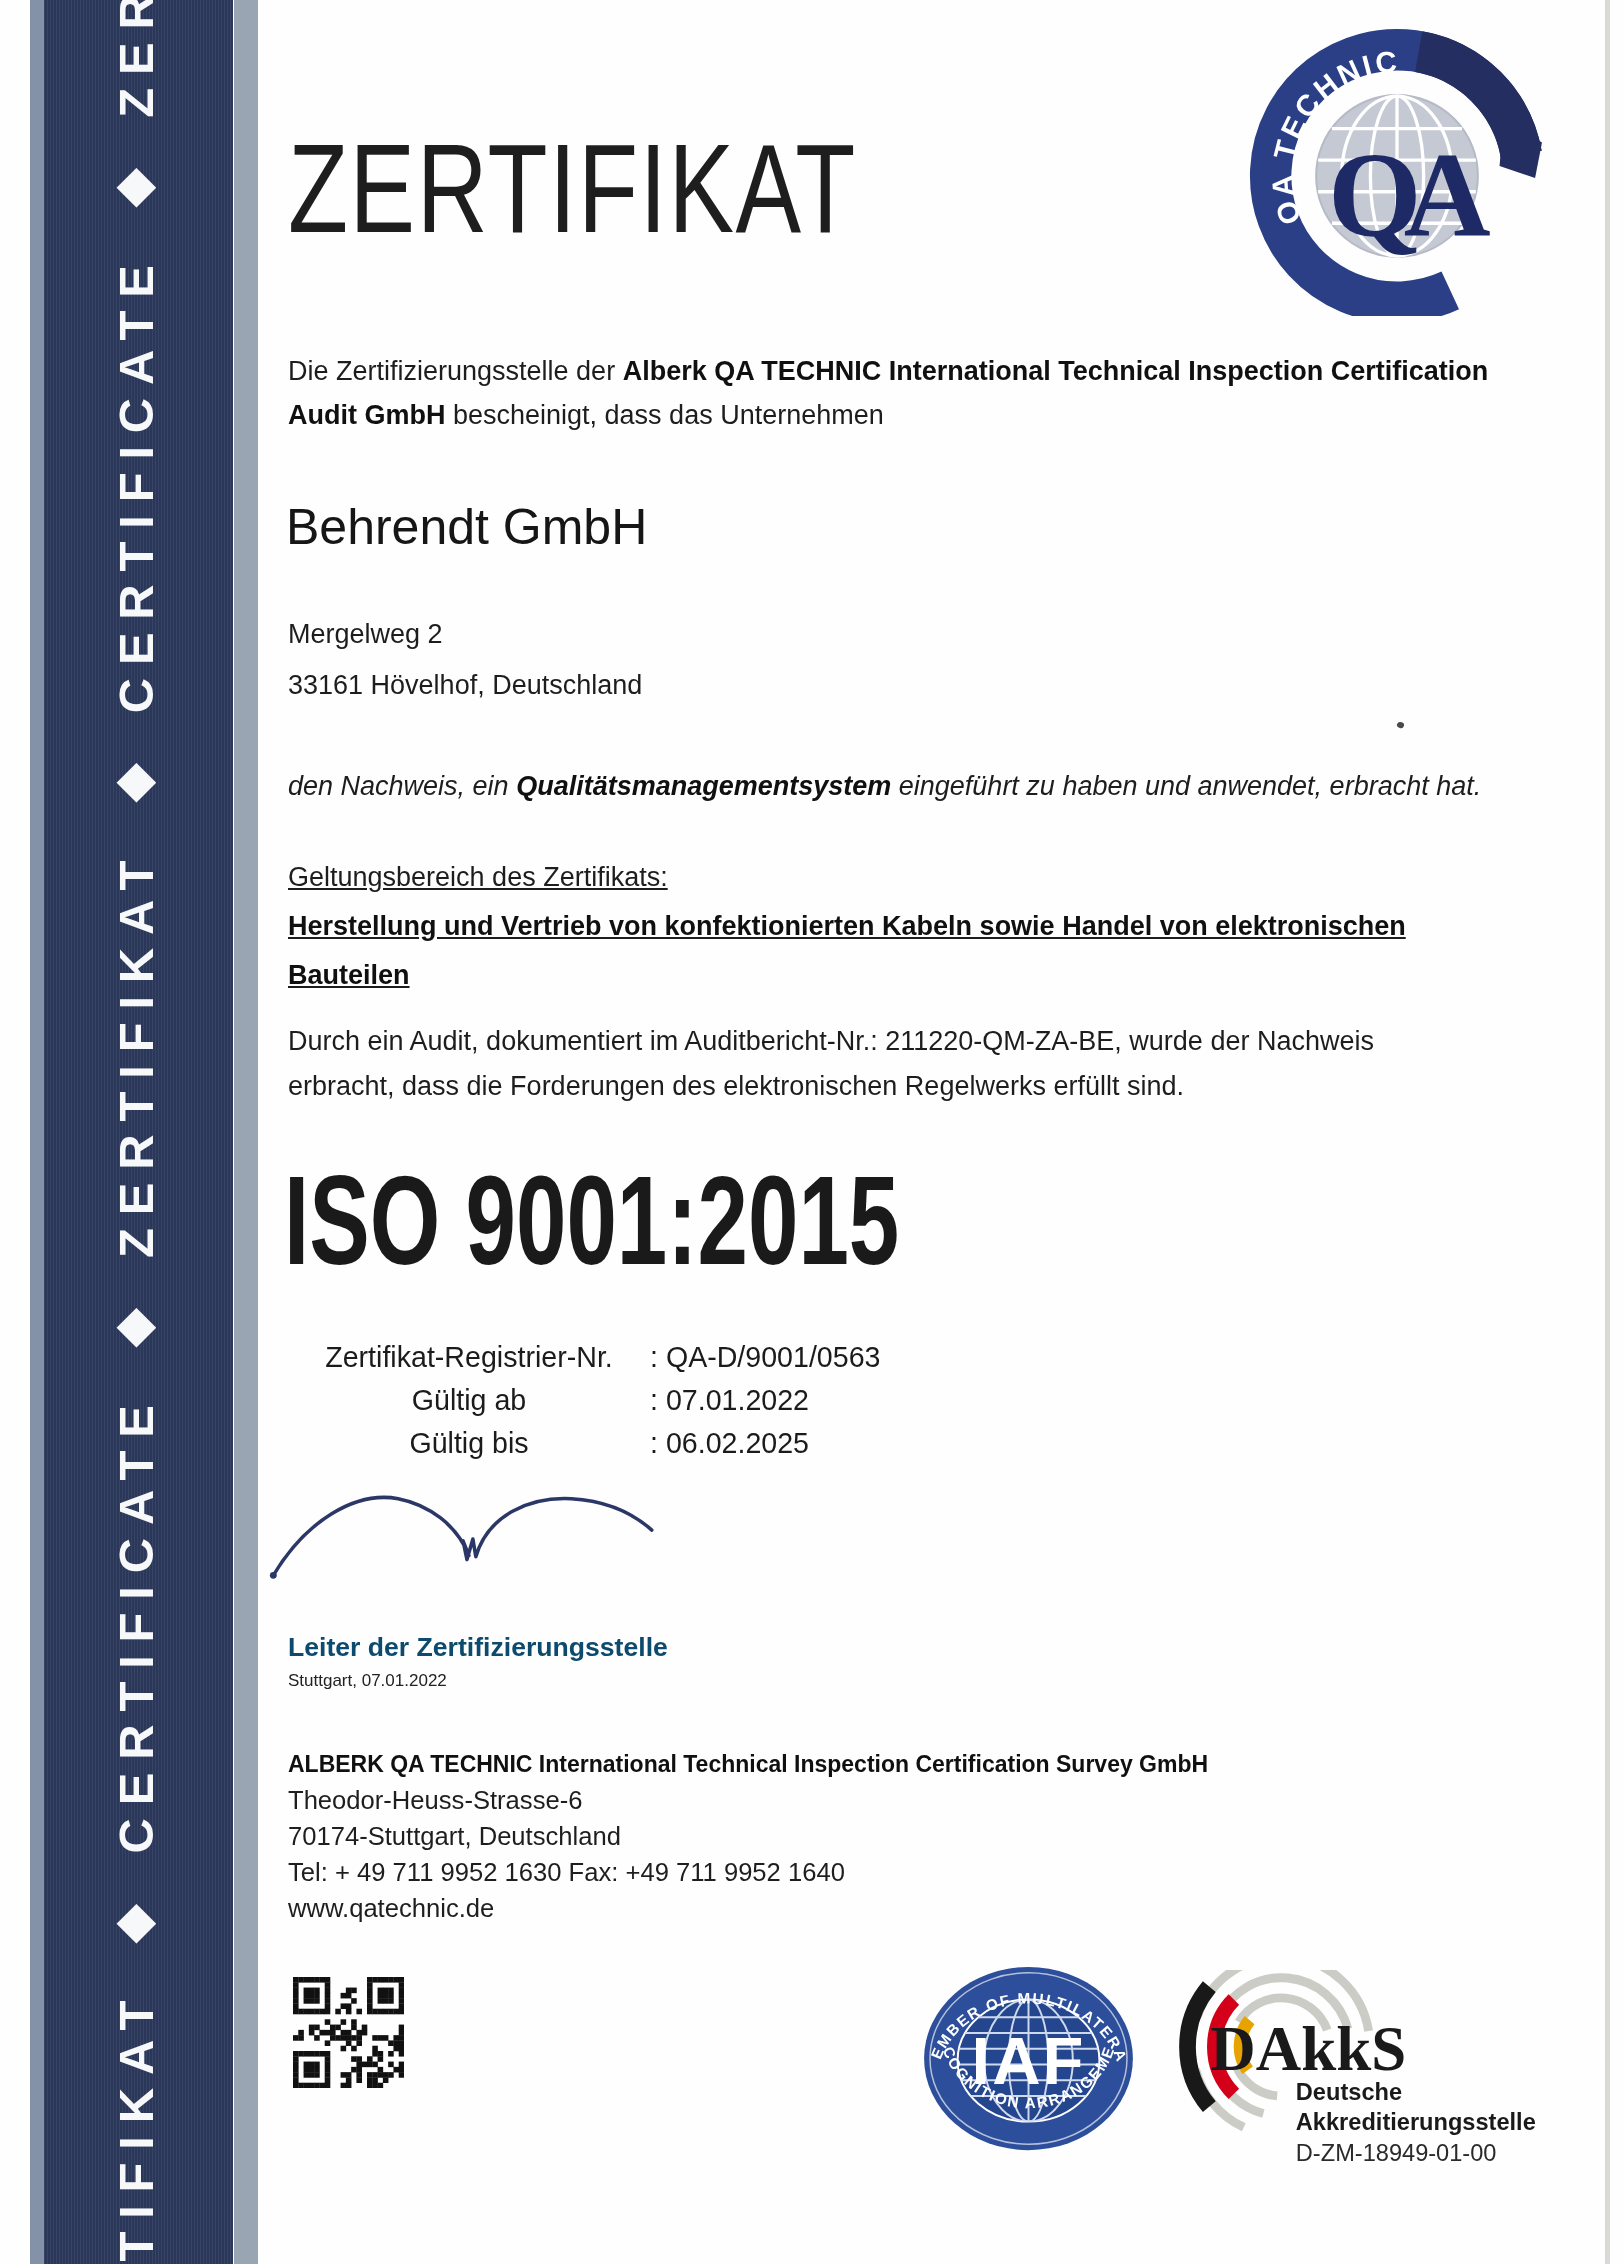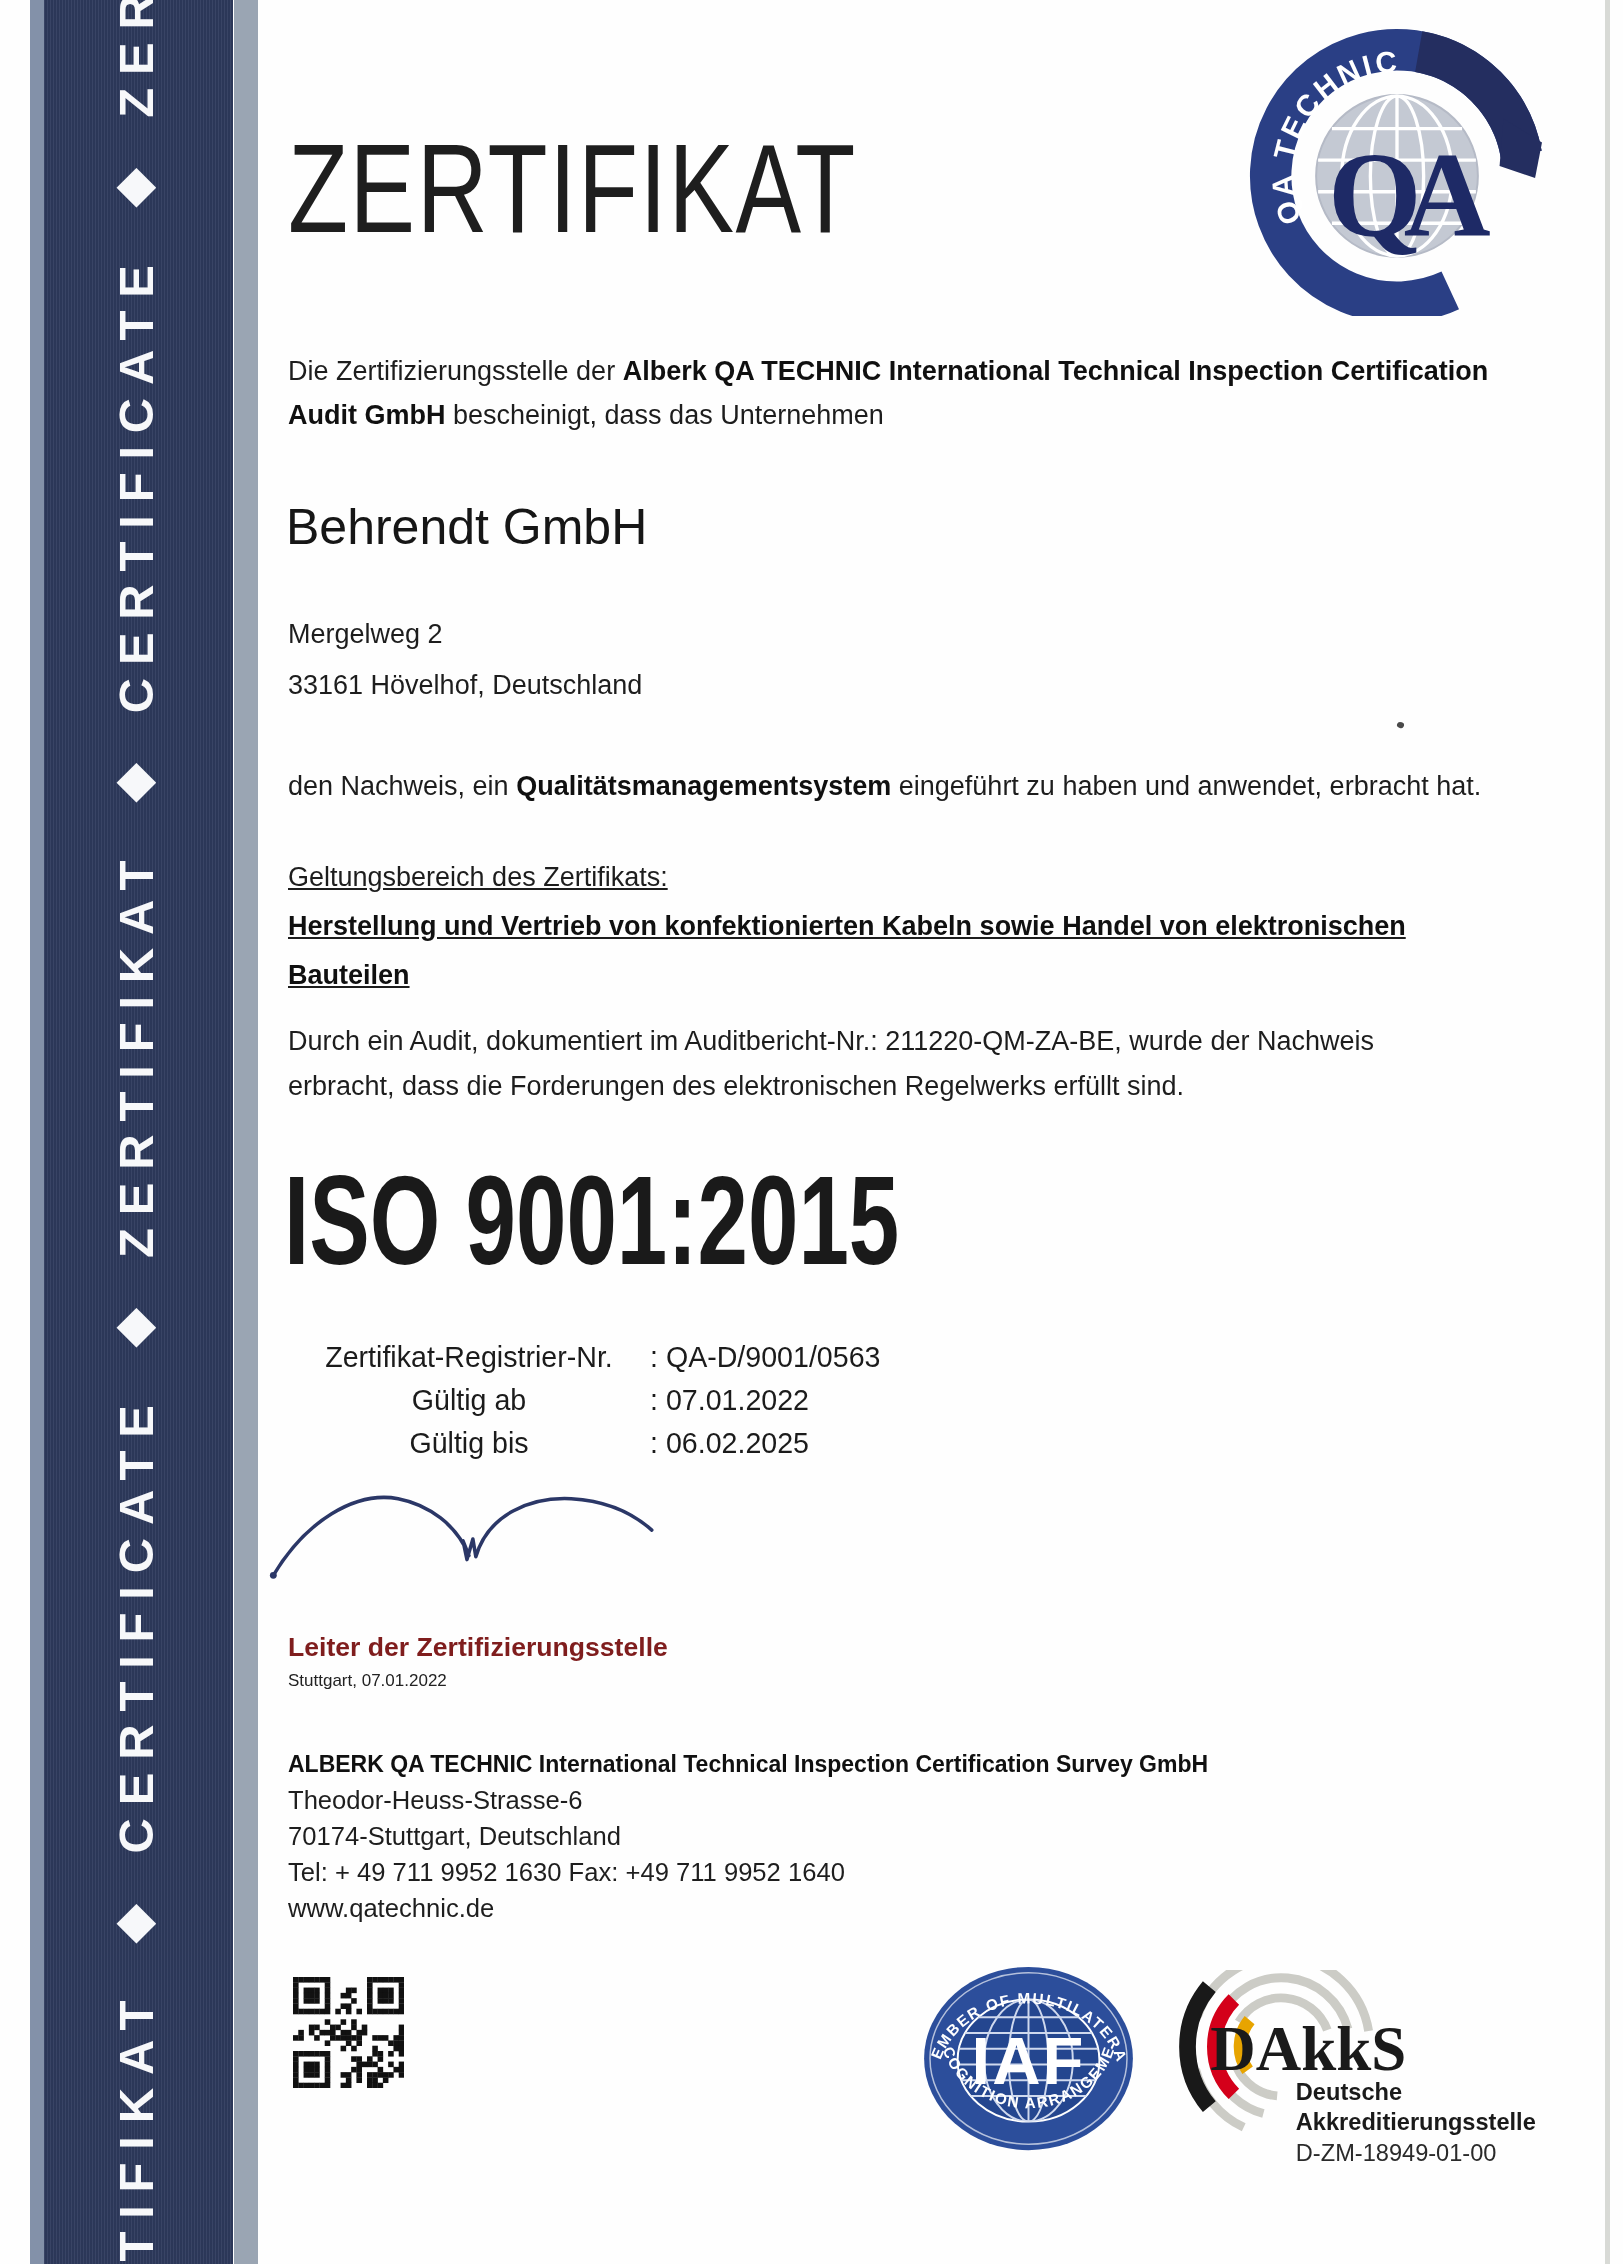--- a/index.html
+++ b/index.html
@@ -21,21 +21,21 @@
   .standard{position:absolute;left:284px;top:1158px;font-size:126px;font-weight:bold;color:#1a1a1a;
         transform:scaleX(0.72);transform-origin:left center;white-space:nowrap;line-height:1;}
   
   .para{position:absolute;left:288px;width:1261px;font-size:27px;line-height:44px;color:#1d1d1d;}
   .para b,.para strong{color:#101010;}
   .company{position:absolute;left:286px;top:498px;font-size:50px;font-weight:normal;color:#161616;}
   .reg{position:absolute;left:288px;top:1336px;font-size:28.6px;line-height:43px;color:#1b1b1b;}
   .reg .row{display:flex;}
   .reg .lab{width:362px;text-align:center;}
   .sig-block{position:absolute;left:288px;top:1631px;line-height:33px;}
-  .sig-block .t1{font-weight:bold;font-size:26.6px;color:#7f1d1d;}
+  .sig-block .t1{font-weight:bold;font-size:26.6px;color:#0c4a6e;}
   .sig-block .t2{font-size:17px;color:#222;}
   .footer{position:absolute;left:288px;top:1746px;font-size:25.6px;line-height:36px;color:#1e1e1e;}
   .footer .name{font-weight:bold;font-size:23px;color:#101010;}
   .speck{position:absolute;left:1397px;top:722px;width:6.9px;height:5.9px;background:#4a4a4a;border-radius:60% 40% 50% 50%;transform:rotate(20deg);}
   .page-edge{position:absolute;left:1605px;top:0;width:4.9px;height:2265px;background:#d8dad6;}
   svg text{font-family:"Liberation Sans",sans-serif;}
   svg .serif{font-family:"Liberation Serif",serif;}
 </style>
 </head>
 <body>
@@ -75,21 +75,21 @@
   <p class="para" style="top:349px;margin:0;"><span>Die Zertifizierungsstelle der </span><strong>Alberk QA TECHNIC International Technical Inspection Certification</strong><br>
   <strong>Audit GmbH</strong><span> bescheinigt, dass das Unternehmen</span></p>
 
   <div class="company">Behrendt GmbH</div>
 
   <p class="para" style="top:609px;margin:0;line-height:51px;"><span>Mergelweg 2</span><br>
   <span>33161 Hövelhof, Deutschland</span></p>
 
   <div class="speck"></div>
 
-  <p class="para" style="top:764px;margin:0;"><span>den Nachweis, ein </span><strong>Qualitätsmanagementsystem</strong><span> eingeführt zu haben und anwendet, erbracht hat.</span></p>
+  <p class="para" style="top:764px;margin:0;font-style:italic;"><span>den Nachweis, ein </span><strong>Qualitätsmanagementsystem</strong><span> eingeführt zu haben und anwendet, erbracht hat.</span></p>
 
   <p class="para" style="top:853px;margin:0;line-height:49px;text-decoration:underline;"><span>Geltungsbereich des Zertifikats:</span><br>
   <strong>Herstellung und Vertrieb von konfektionierten Kabeln sowie Handel von elektronischen</strong><br>
   <strong>Bauteilen</strong></p>
 
   <p class="para" style="top:1019px;margin:0;line-height:45px;"><span>Durch ein Audit, dokumentiert im Auditbericht-Nr.: 211220-QM-ZA-BE, wurde der Nachweis</span><br>
   <span>erbracht, dass die Forderungen des elektronischen Regelwerks erfüllt sind.</span></p>
 
   <div class="standard">ISO 9001:2015</div>
 

